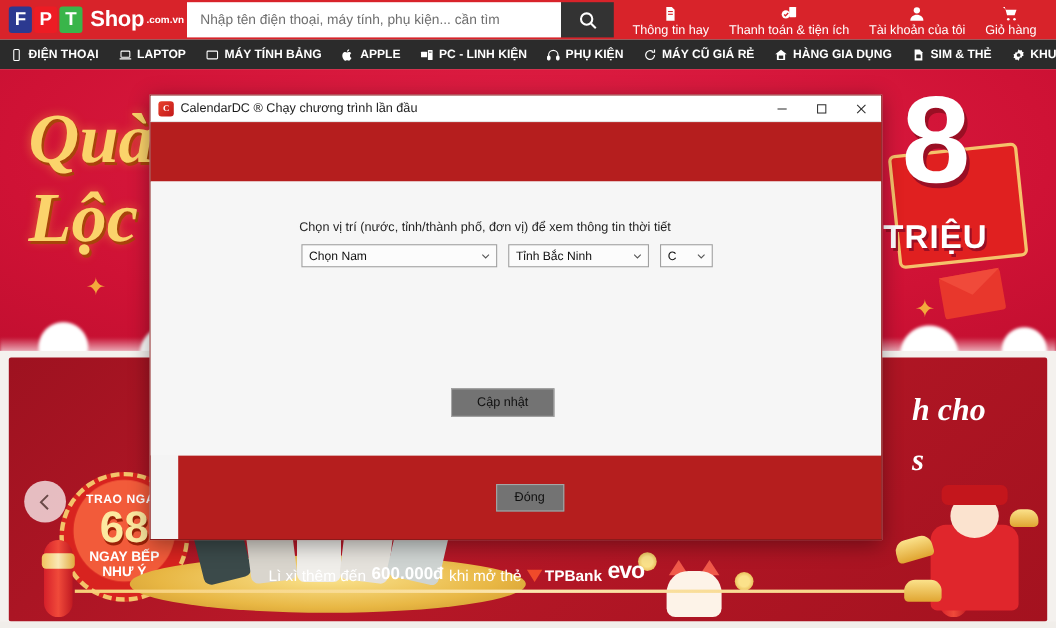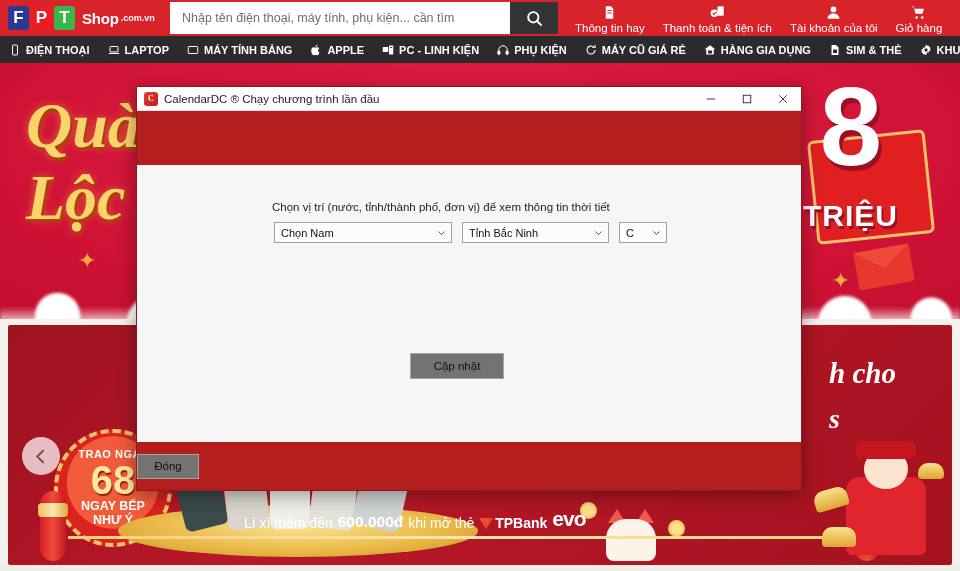--- a/index.html
+++ b/index.html
@@ -24,21 +24,21 @@
   .logo-letter {
     width: 21px; height: 24px; border-radius: 3px;
     color: #fff; font-weight: bold; font-size: 17px;
     display: flex; align-items: center; justify-content: center;
     font-family: "Liberation Sans", sans-serif;
   }
   .lg-f { background: #2b3990; }
   .lg-p { background: #ed1c24; }
   .lg-t { background: #39b54a; }
   .logo-shop {
-    color: #fff; font-weight: bold; font-size: 15px; margin-left: 5px;
+    color: #fff; font-weight: bold; font-size: 20px; margin-left: 5px;
     letter-spacing: -0.2px;
   }
   .logo-dom { color: #fff; font-size: 9px; font-weight: bold; }
 
   .search-box {
     width: 340px; height: 32px; background: #fff;
     display: flex; align-items: center; padding-left: 12px;
     color: #6f6f6f; font-size: 12.5px;
   }
   .search-btn {
@@ -290,43 +290,43 @@
     width: 36px; height: 24px; display: flex; align-items: center; justify-content: center;
     cursor: pointer; color: #2a2a2a;
   }
   .winbtn svg { width: 10px; height: 10px; }
 
   .dlg-redtop { height: 54px; background: #b51e1e; flex: none; }
   .dlg-content {
     flex: 1; background: #f6f6f6; position: relative;
   }
   .dlg-redbot {
-    height: 48px; background: #b51e1e; flex: none;
-    display: flex; align-items: center; 
+    height: 76px; background: #b51e1e; flex: none;
+    display: flex; align-items: center; justify-content: center; margin-left: 25px;
   }
 
   .prompt-text {
     position: absolute; left: 135px; top: 36px;
     font-size: 11.5px; color: #1f1f1f;
   }
   .selects-row {
     position: absolute; left: 137px; top: 57px;
     display: flex; gap: 10px; align-items: center;
   }
   .sel {
     height: 21px; background: #fcfcfc; border: 1px solid #a0a0a0;
     display: flex; align-items: center; position: relative;
     font-size: 11px; color: #111; padding-left: 6px; cursor: pointer;
   }
   .sel .caret {
     position: absolute; right: 5px; top: 50%; transform: translateY(-50%);
     width: 9px; height: 9px;
   }
   .sel-country { width: 178px; }
-  .sel-province { width: 147px; }
+  .sel-province { width: 128px; }
   .sel-unit { width: 48px; }
 
   .btn {
     background: #737373; border: 1px solid #a6a6a6;
     font-size: 11.5px; color: #101010; cursor: pointer;
     font-family: "Liberation Sans", sans-serif;
   }
   .btn-update {
     position: absolute; left: 273px; top: 188px; width: 94px; height: 26px;
   }

